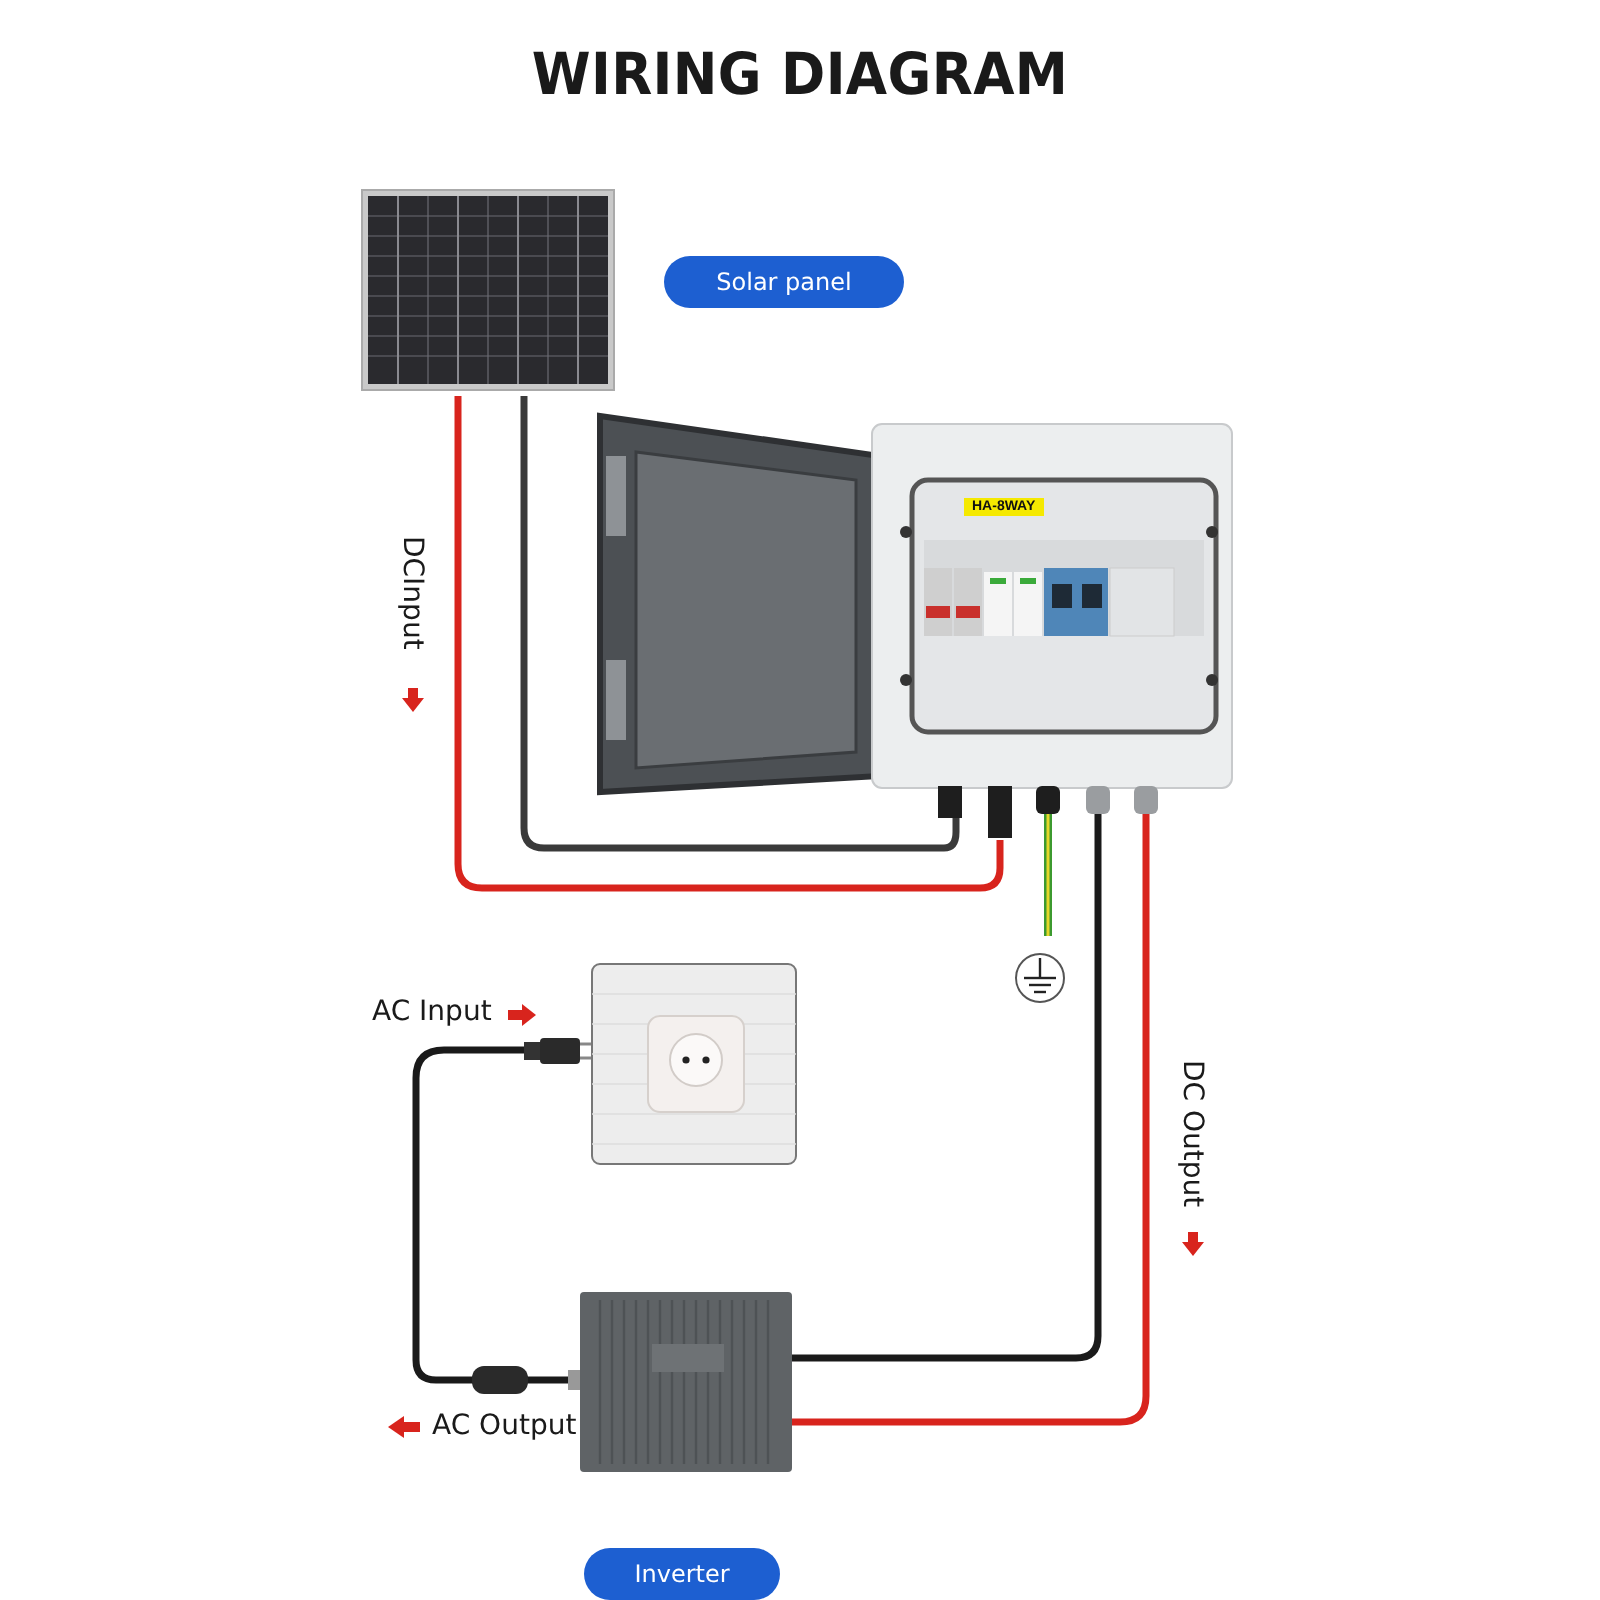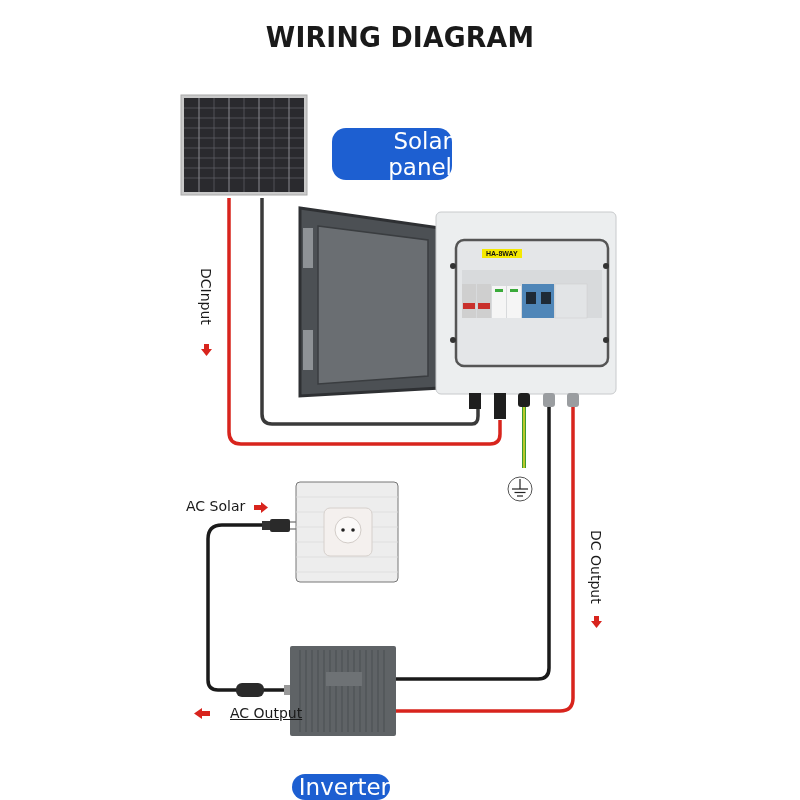--- a/index.html
+++ b/index.html
@@ -1,19 +1,19 @@
 <!DOCTYPE html>
 <html><head>
 <meta charset="utf-8">
 <style>
   html, body { margin: 0; padding: 0; background: #ffffff; }
   body { width: 800px; height: 800px; position: relative; overflow: hidden; font-family: "Liberation Sans", "DejaVu Sans", sans-serif; }
   .title { position: absolute; left: 0; width: 800px; top: 20px; text-align: center; font-size: 29px; font-weight: bold; color: #1a1a1a; letter-spacing: 0.2px; font-family: "DejaVu Sans", sans-serif; transform: scaleX(0.92); }
   svg.wires { position: absolute; left: 0; top: 0; width: 800px; height: 800px; }
-  .pill { position: absolute; background: #1d5fd1; color: #fff; border-radius: 14px; font-size: 23px; text-align: right; font-family: "DejaVu Sans", sans-serif; line-height: 26px; }
+  .pill { position: absolute; background: #1d5fd1; color: #fff; border-radius: 14px; font-size: 12px; text-align: center; font-family: "DejaVu Sans", sans-serif; line-height: 26px; }
   .vlabel { position: absolute; writing-mode: vertical-rl; font-size: 14px; color: #1a1a1a; font-family: "DejaVu Sans", sans-serif; }
   .hlabel { position: absolute; font-size: 14px; color: #1a1a1a; font-family: "DejaVu Sans", sans-serif; white-space: nowrap; }
   .yellow-label { position: absolute; background: #f5e900; font-size: 7px; font-weight: bold; padding: 0 4px; line-height: 9px; color: #111; font-family: "Liberation Sans", sans-serif; }
 </style>
 </head>
 <body>
 
 <div class="title">WIRING DIAGRAM</div>
 
 <svg class="wires" viewBox="0 0 800 800">
@@ -169,14 +169,14 @@
 </svg>
 
 <div class="yellow-label" style="left:482px; top:249px;">HA-8WAY</div>
 
 <div class="pill" style="left:332px; top:128px; width:120px;">Solar panel</div>
 <div class="pill" style="left:292px; top:774px; width:98px;">Inverter</div>
 
 <div class="vlabel" style="left:198px; top:268px;">DCInput</div>
 <div class="vlabel" style="left:588px; top:530px;">DC Output</div>
 
-<div class="hlabel" style="left:186px; top:498px;">AC Solar</div>
-<div class="hlabel" style="left:230px; top:705px;text-decoration:underline;">AC Output</div>
+<div class="hlabel" style="left:186px; top:498px;">AC Input</div>
+<div class="hlabel" style="left:216px; top:705px;">AC Output</div>
 
 </body></html>

